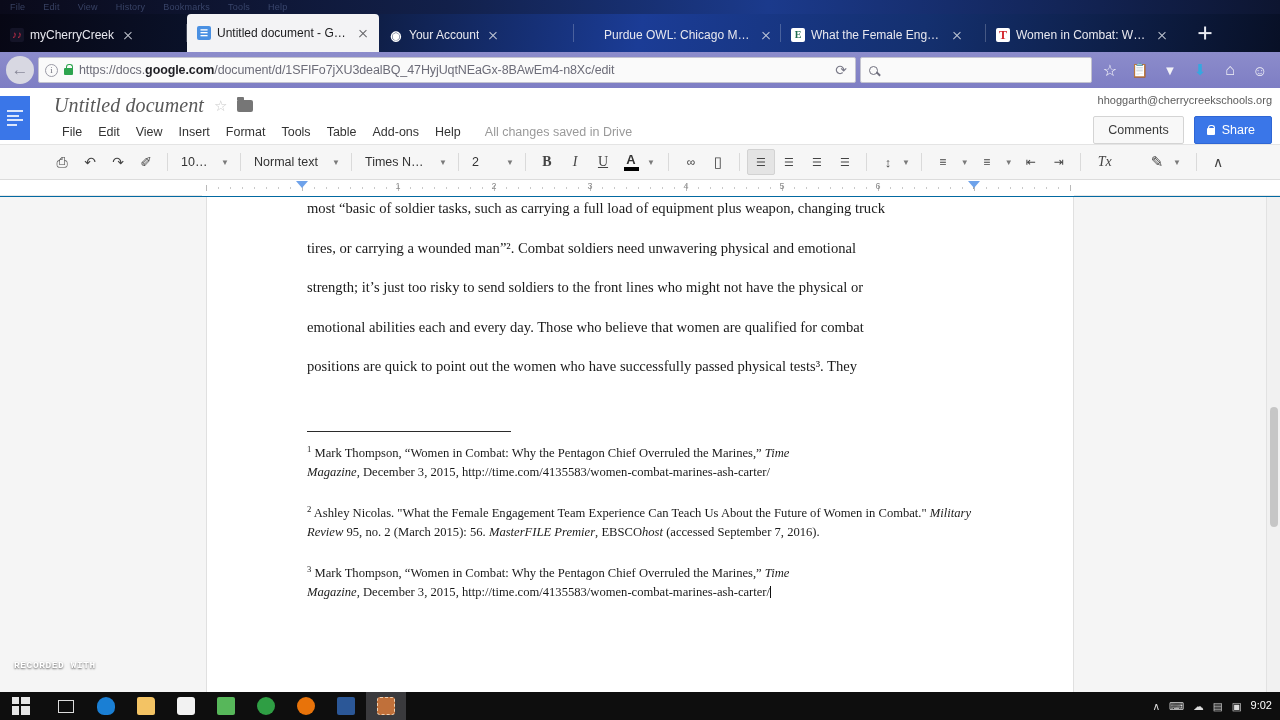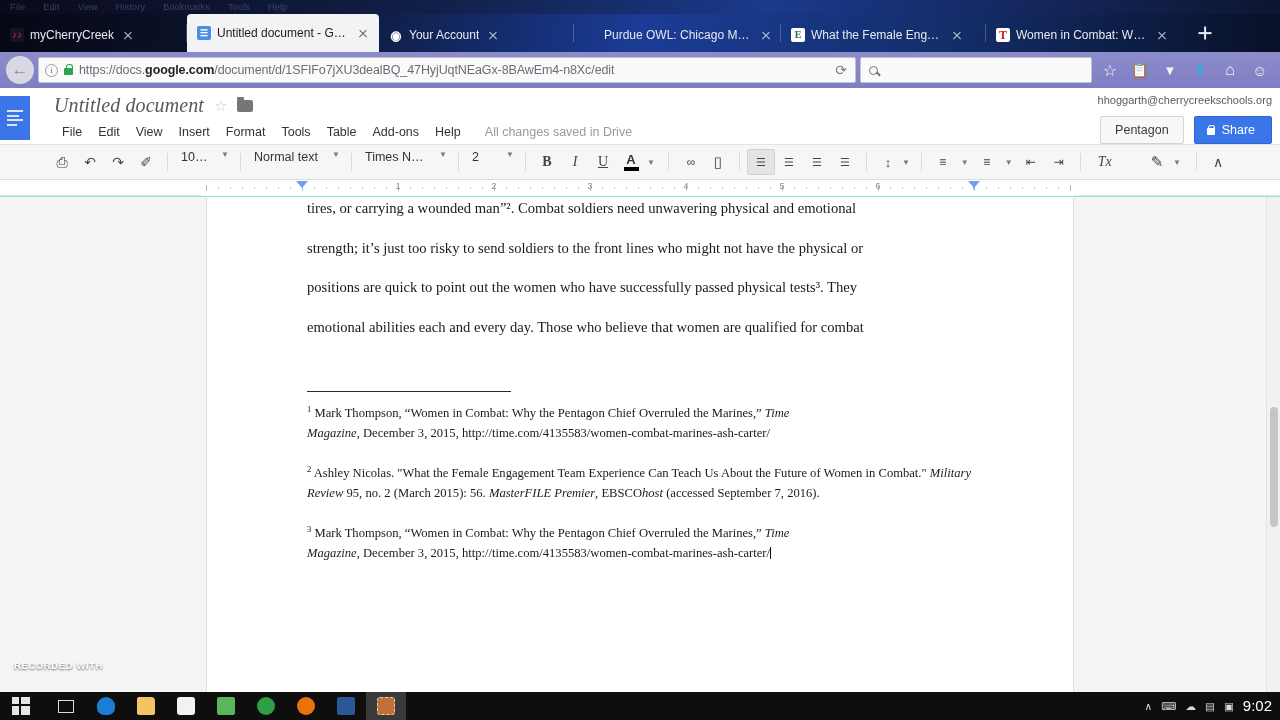--- a/index.html
+++ b/index.html
@@ -117,21 +117,21 @@
   .searchbar .sv { font-size: 12.5px; color: #737373; font-style: italic; margin-top: 48px; }
   .nav-icons { display: flex; align-items: center; gap: 2px; flex: 0 0 auto; }
   .nav-icons .ni {
     width: 28px; height: 28px; display: flex; align-items: center; justify-content: center;
     font-size: 15px; color: #f2f2f7;
   }
 
   
   .docs-app {
     position: absolute; top: 88px; left: 0; width: 1280px; height: 604px;
-    background: #86efac;
+    background: #0369a1;
   }
   .docs-header { position: relative; height: 56px; background: #fff; }
   .docs-logo {
     position: absolute; left: 0; top: 8px; width: 30px; height: 44px;
     background: #3a76e8; display: flex; align-items: center; justify-content: center;
   }
   .docs-logo .bars { width: 16px; }
   .docs-logo .bars div { height: 2.2px; background: #dce6fb; margin: 2.6px 0; }
   .docs-logo .bars div:nth-child(2) { width: 12px; }
   .docs-logo .bars div:nth-child(4) { width: 10px; }
@@ -187,21 +187,21 @@
     display: flex; align-items: center; padding: 0 48px;
   }
   .tb { display: flex; align-items: center; height: 26px; }
   .tb-ico {
     min-width: 28px; height: 26px; display: flex; align-items: center; justify-content: center;
     font-size: 14px; color: #444; border-radius: 2px;
   }
   .tb-ico.active { background: #e4e4e4; border: 1px solid #d2d2d2; }
   .tb-div { width: 1px; height: 18px; background: #dadada; margin: 0 7px; }
   .tb-select {
-    display: flex; justify-content: space-between; height: 24px;
+    display: flex; align-items: center; justify-content: space-between; height: 24px;
     font-size: 12.5px; color: #333; padding: 0 4px 0 6px; gap: 12px;
   }
   .caret { font-size: 8px; color: #7a7a7a; }
   .tb-num { width: 58px; }
   .tb-style { width: 96px; }
   .tb-font { width: 92px; }
   .tb-size { width: 52px; }
   .sel-label { white-space: nowrap; overflow: hidden; text-overflow: ellipsis; }
   .txtcolor { display:flex; flex-direction: column; align-items:center; line-height:1; }
   .txtcolor .a { font-size: 13px; font-weight: 700; color:#333; }
@@ -264,20 +264,21 @@
   }
   .vscroll .thumb {
     position: absolute; left: 3px; top: 210px; width: 8px; height: 120px;
     background: #c6c6c6; border-radius: 4px;
   }
 
   
   .watermark {
     position: absolute; left: 14px; top: 660px; width: 230px; height: 44px;
     color: #fff;
+    font-family: Liberation Mono, monospace;
   }
   .wm-top {
     font-size: 9.5px; font-weight: 700; letter-spacing: .6px; color: #fff;
     text-shadow: 0 1px 2px rgba(0,0,0,.6); margin-bottom: 1px;
   }
   .wm-main {
     display: flex; align-items: center; font-size: 21px; font-weight: 700;
     letter-spacing: .4px; text-shadow: 0 1px 3px rgba(0,0,0,.55);
   }
   .wm-ring {
@@ -303,21 +304,21 @@
   .tb-apps { display: flex; align-items: center; gap: 0; margin-left: 4px; }
   .tb-app {
     width: 40px; height: 28px; display: flex; align-items: center; justify-content: center;
   }
   .tb-app .sq { width: 18px; height: 18px; border-radius: 3px; }
   .tb-app.open { background: #3a3a3d; }
   .tb-right {
     margin-left: auto; display: flex; align-items: center; gap: 9px; padding-right: 8px;
     font-size: 10.5px; color: #dcdcdc;
   }
-  .tray-time { font-size: 15px; color: #fff; line-height: 1.05; text-align: right; }
+  .tray-time { font-size: 11px; color: #fff; line-height: 1.05; text-align: right; }
 </style>
 </head>
 <body>
 
 <div id="root">
 
   <div class="os-menubar">
     <span>File</span>
     <span>Edit</span>
     <span>View</span>
@@ -424,21 +425,21 @@
         <span class="menu-item">Tools</span>
         <span class="menu-item">Table</span>
         <span class="menu-item">Add-ons</span>
         <span class="menu-item">Help</span>
         <span class="save-status">All changes saved in Drive</span>
       </div>
 
       <div class="acct-email">hhoggarth@cherrycreekschools.org</div>
 
       <div class="hdr-buttons">
-        <div class="btn-comments">Pentagon</div>
+        <div class="btn-comments">Comments</div>
         <div class="btn-share">
           <span class="lock-w"></span>
           <span>Share</span>
         </div>
       </div>
     </div>
 
     <div class="toolbar">
       <div class="tb">
         <div class="tb-ico">⎙</div>
@@ -614,24 +615,25 @@
           <div class="num" style="left: 772px;">7</div>
         </div>
       <div class="indent" style="left:296px;"></div>
       <div class="indent" style="left:968px;"></div>
     </div>
 
     <div class="page-area">
       <div class="page">
         <div class="doc-body" style="top:-8px;">
 
+          <div class="para-line">most “basic of soldier tasks, such as carrying a full load of equipment plus weapon, changing truck</div>
           <div class="para-line">tires, or carrying a wounded man”².  Combat soldiers need unwavering physical and emotional</div>
           <div class="para-line">strength; it’s just too risky to send soldiers to the front lines who might not have the physical or</div>
+          <div class="para-line">emotional abilities each and every day. Those who believe that women are qualified for combat</div>
           <div class="para-line">positions are quick to point out the women who have successfully passed physical tests³.  They</div>
-          <div class="para-line">emotional abilities each and every day. Those who believe that women are qualified for combat</div>
 
           <div class="fn-rule"></div>
 
           <div class="footnote">
             <sup>1</sup><span> Mark Thompson, “Women in Combat: Why the Pentagon Chief Overruled the Marines,” </span><i>Time</i><br><i>Magazine</i><span>, December 3, 2015, http://time.com/4135583/women-combat-marines-ash-carter/</span>
           </div>
 
           <div class="footnote">
             <sup>2</sup><span> Ashley Nicolas. "What the Female Engagement Team Experience Can Teach Us About the Future of Women in Combat." </span><i>Military Review</i><span> 95, no. 2 (March 2015): 56. </span><i>MasterFILE Premier</i><span>, EBSCO</span><i>host</i><span> (accessed September 7, 2016).</span>
           </div>

